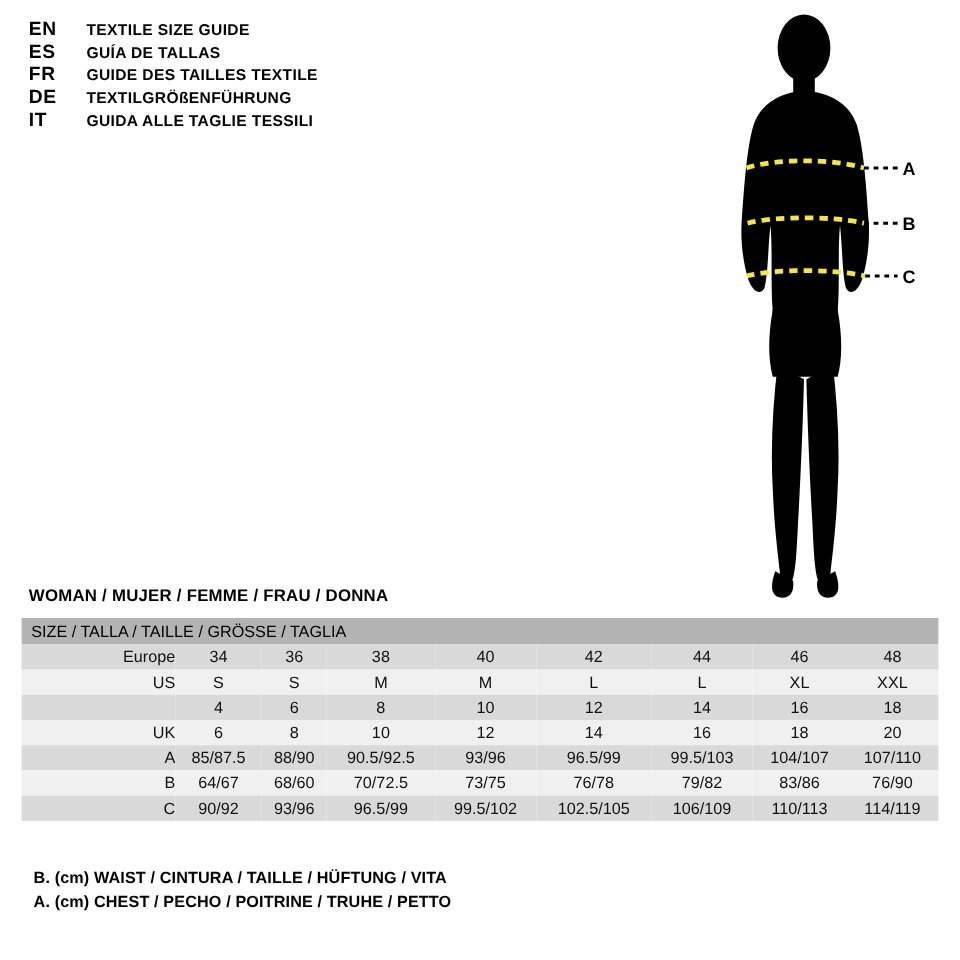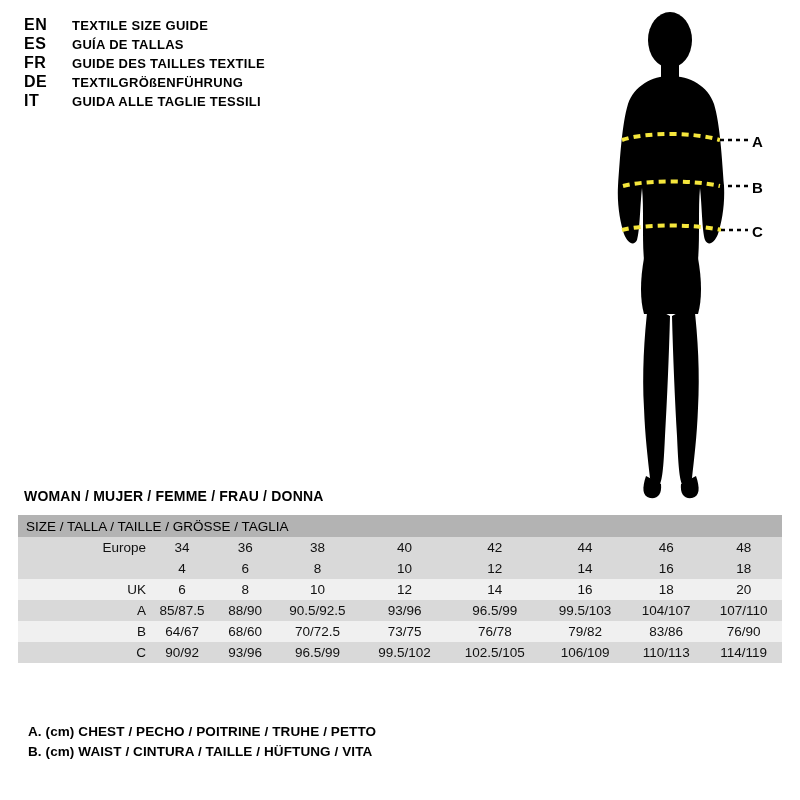--- a/index.html
+++ b/index.html
@@ -218,20 +218,31 @@
       <td>34</td>
       <td>36</td>
       <td>38</td>
       <td>40</td>
       <td>42</td>
       <td>44</td>
       <td>46</td>
       <td>48</td>
     </tr>
 
+    <tr class="row-light">
+      <td class="rowlabel">US</td>
+      <td>S</td>
+      <td>S</td>
+      <td>M</td>
+      <td>M</td>
+      <td>L</td>
+      <td>L</td>
+      <td>XL</td>
+      <td>XXL</td>
+    </tr>
 
     <tr class="row-gray">
       <td class="rowlabel"></td>
       <td>4</td>
       <td>6</td>
       <td>8</td>
       <td>10</td>
       <td>12</td>
       <td>14</td>
       <td>16</td>
@@ -282,15 +293,15 @@
       <td>99.5/102</td>
       <td>102.5/105</td>
       <td>106/109</td>
       <td>110/113</td>
       <td>114/119</td>
     </tr>
   </tbody>
 </table>
 
 <div id="footnotes">
+  <div>B. (cm) WAIST / CINTURA / TAILLE / HÜFTUNG / VITA</div>
   <div>A. (cm) CHEST / PECHO / POITRINE / TRUHE / PETTO</div>
-  <div>B. (cm) WAIST / CINTURA / TAILLE / HÜFTUNG / VITA</div>
 </div>
 
 </body></html>

